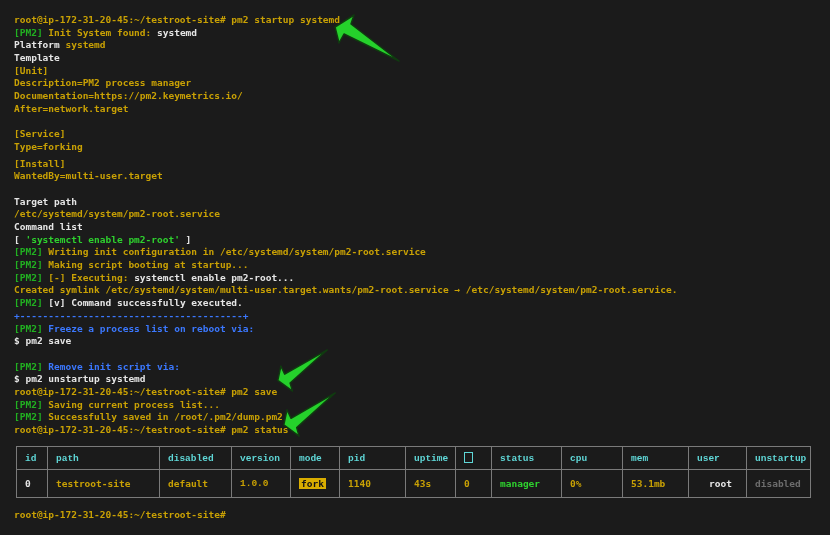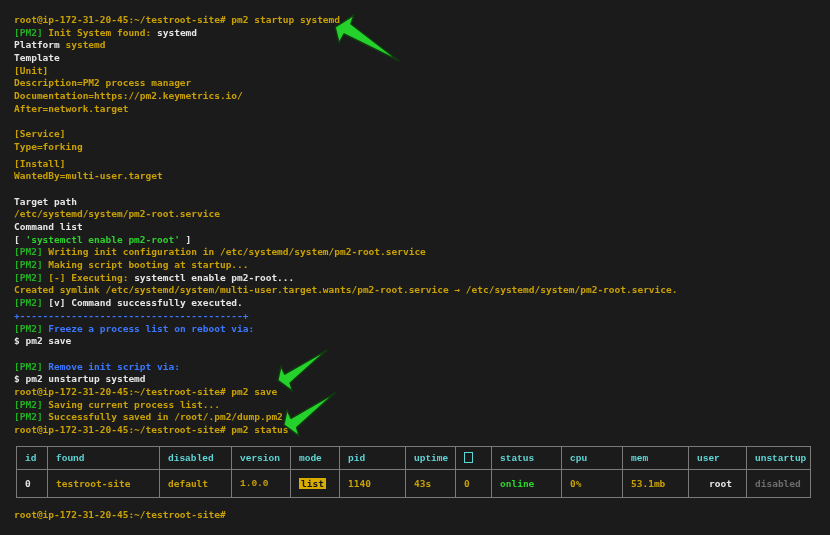--- a/index.html
+++ b/index.html
@@ -62,45 +62,45 @@
       <col style="width: 36px;">
       <col style="width: 70px;">
       <col style="width: 61px;">
       <col style="width: 66px;">
       <col style="width: 58px;">
       <col style="width: 62px;">
     </colgroup>
     <thead>
       <tr>
         <th>id</th>
-        <th>found</th>
+        <th>path</th>
         <th>disabled</th>
         <th>version</th>
         <th>mode</th>
         <th>pid</th>
         <th>uptime</th>
         <th><span class="glyph-box" title="↺"></span></th>
         <th>status</th>
         <th>cpu</th>
         <th>mem</th>
         <th>user</th>
         <th>unstartup</th>
       </tr>
     </thead>
     <tbody>
       <tr>
         <td style="color: rgb(230, 230, 230);">0</td>
         <td style="color: rgb(201, 161, 4);">testroot-site</td>
         <td style="color: rgb(201, 161, 4);">default</td>
         <td style="color: rgb(201, 161, 4); font-family: Liberation Mono, monospace;">1.0.0</td>
-        <td><span class="badge">list</span></td>
+        <td><span class="badge">fork</span></td>
         <td style="color: rgb(201, 161, 4);">1140</td>
         <td style="color: rgb(201, 161, 4);">43s</td>
         <td style="color: rgb(201, 161, 4);">0</td>
-        <td style="color: rgb(46, 209, 46);">online</td>
+        <td style="color: rgb(46, 209, 46);">manager</td>
         <td style="color: rgb(201, 161, 4);">0%</td>
         <td style="color: rgb(201, 161, 4);">53.1mb</td>
         <td style="color: rgb(230, 230, 230); padding-left: 20px;">root</td>
         <td style="color: rgb(109, 109, 109);">disabled</td>
       </tr>
     </tbody>
   </table>
 
 <div class="prompt-line"><span>root@ip-172-31-20-45:~/testroot-site#</span></div>
 

